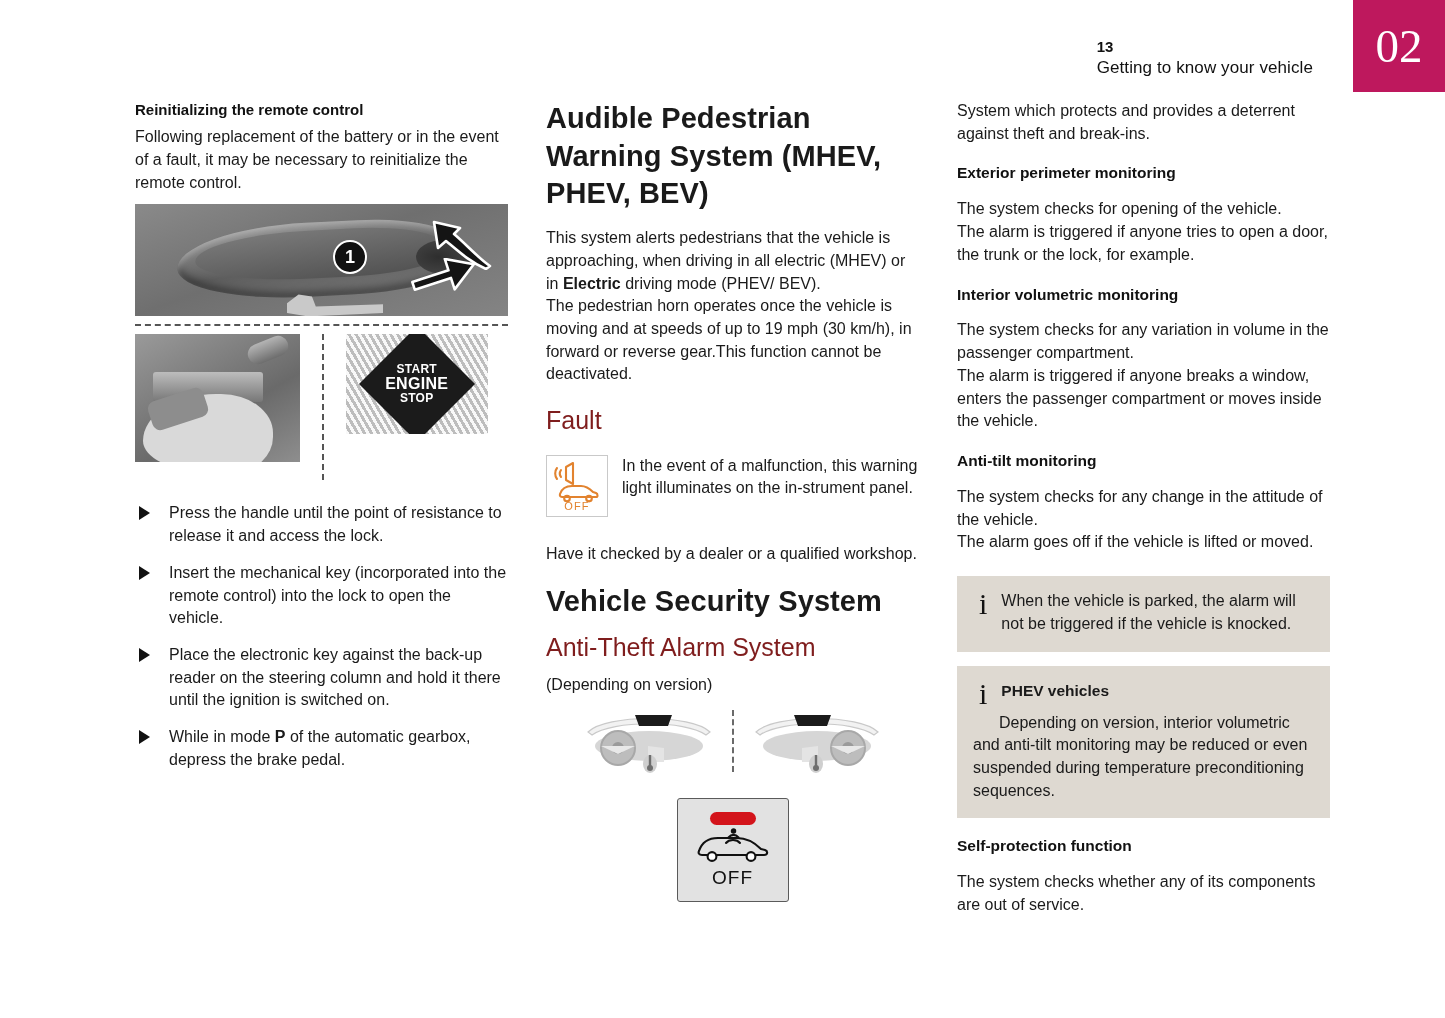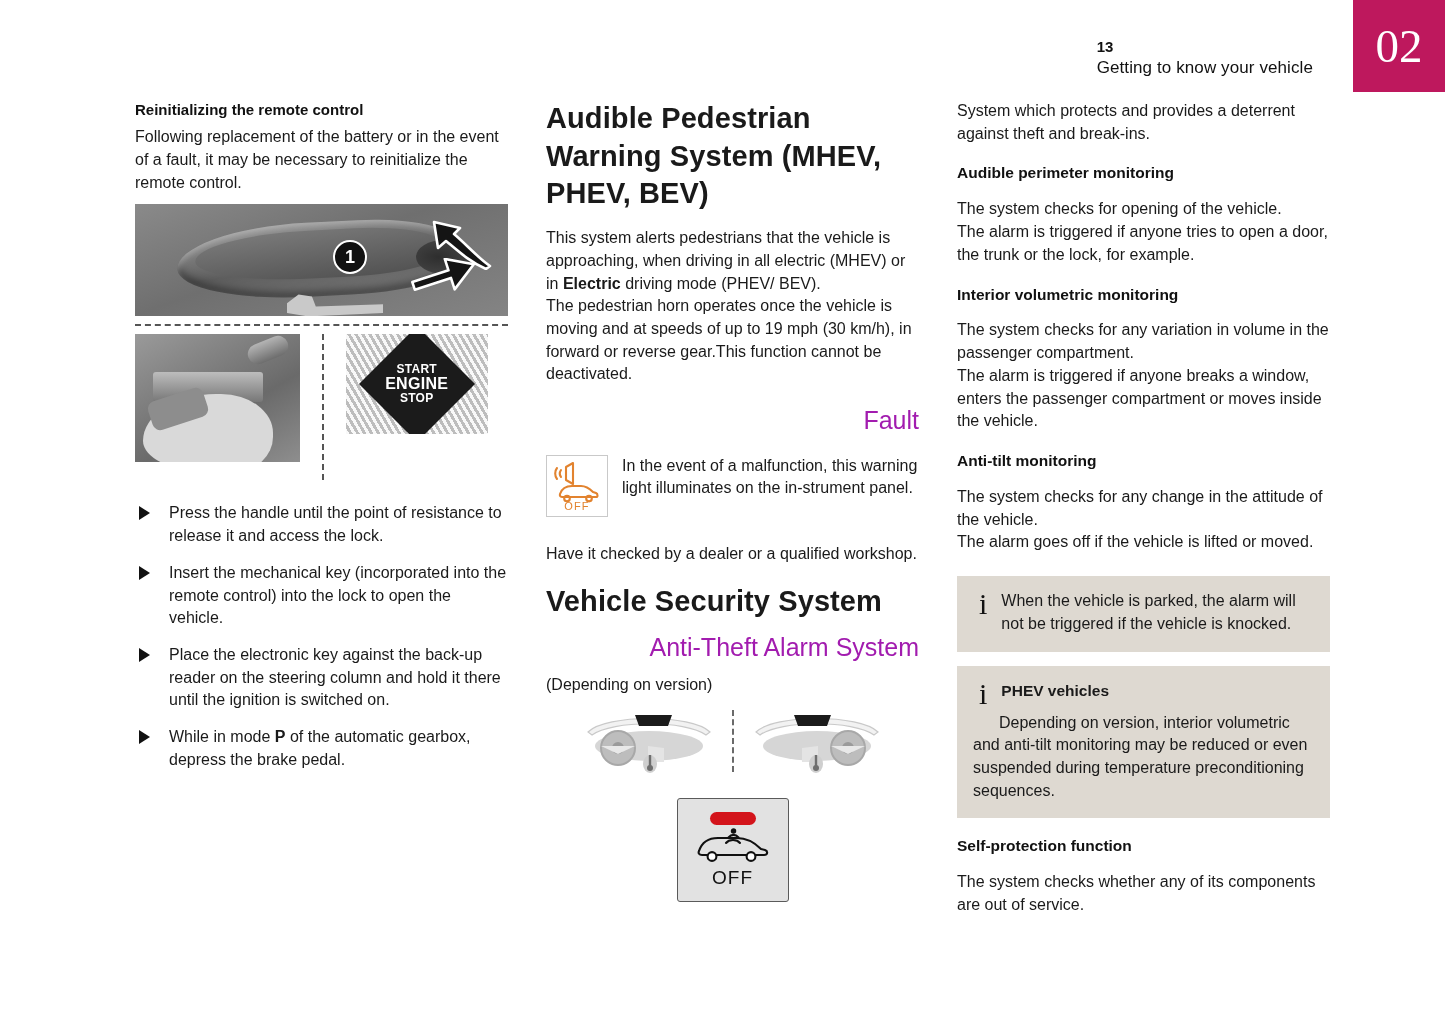--- a/index.html
+++ b/index.html
@@ -37,21 +37,21 @@
     display:flex; gap:38px;
   }
   .col { width:373px; position:relative; }
 
   
   h2.h-big {
     font-size:29px; font-weight:700; line-height:1.30;
     letter-spacing:.1px; color:#1a1a1a;
   }
   h3.h-med {
-    font-size:25px; font-weight:400; line-height:1.30; color:#a21caf;text-align:right;
+    font-size:25px; font-weight:400; line-height:1.30; color:#7f1d1d;
   }
   h4.h-small-bold {
     font-size:15.5px; font-weight:bold; line-height:1.35; color:#111;
   }
   p.body {
     font-size:16px; line-height:1.42; color:#1a1a1a;
   }
   .mt6{margin-top:6px;} .mt10{margin-top:10px;} .mt14{margin-top:14px;}
   .mt18{margin-top:18px;} .mt22{margin-top:22px;} .mt26{margin-top:26px;}
 
@@ -379,21 +379,21 @@
         </g>
       </svg>
       <div class="alarm-off">OFF</div>
     </div>
   </div>
 
   <div class="col">
 
     <p class="body">System which protects and provides a deterrent against theft and break-ins.</p>
 
-    <h4 class="h-small-bold mt18">Audible perimeter monitoring</h4>
+    <h4 class="h-small-bold mt18">Exterior perimeter monitoring</h4>
     <p class="body mt14" style="white-space:pre-line;">The system checks for opening of the vehicle.
 The alarm is triggered if anyone tries to open a door, the trunk or the lock, for example.</p>
 
     <h4 class="h-small-bold mt18">Interior volumetric monitoring</h4>
     <p class="body mt14" style="white-space:pre-line;">The system checks for any variation in volume in the passenger compartment.
 The alarm is triggered if anyone breaks a window, enters the passenger compartment or moves inside the vehicle.</p>
 
     <h4 class="h-small-bold mt18">Anti-tilt monitoring</h4>
     <p class="body mt14" style="white-space:pre-line;">The system checks for any change in the attitude of the vehicle.
 The alarm goes off if the vehicle is lifted or moved.</p>

